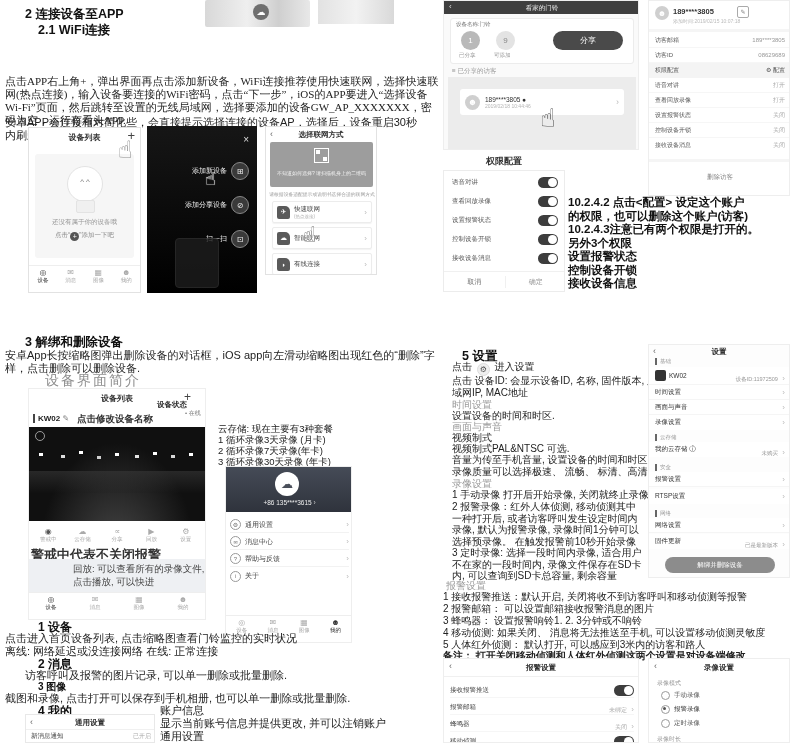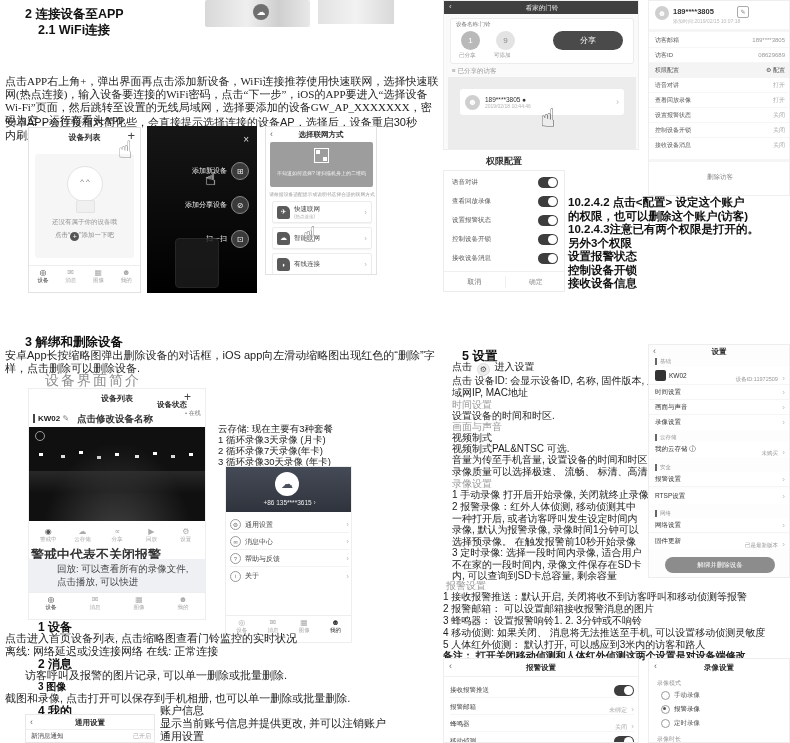--- a/index.html
+++ b/index.html
@@ -161,21 +161,21 @@
       <div class="tab">
           <div class="ti">▶</div>
           <div class="tl">回放</div>
         </div>
       <div class="tab">
           <div class="ti">⚙</div>
           <div class="tl">设置</div>
         </div>
     </div>
     <div class="abs b" style="left:2px;top:157px;font-size:13px;color:#333;">警戒中代表不关闭报警</div>
-    <div class="abs" style="left:0;top:170px;width:178px;height:33px;background:#eef0f3;color:#444;font-size:9.5px;line-height:13px;padding:3px 0 0 28px;box-sizing:border-box;">
+    <div class="abs" style="left:0;top:170px;width:178px;height:33px;background:#eef0f3;color:#444;font-size:9.5px;line-height:13px;padding:3px 0 0 44px;box-sizing:border-box;">
       <div>回放: 可以查看所有的录像文件,</div>
       <div>点击播放, 可以快进</div>
     </div>
     <div class="tabbar" style="height:26px;">
       <div class="tab on">
           <div class="ti">◎</div>
           <div class="tl">设备</div>
         </div>
       <div class="tab">
           <div class="ti">✉</div>

